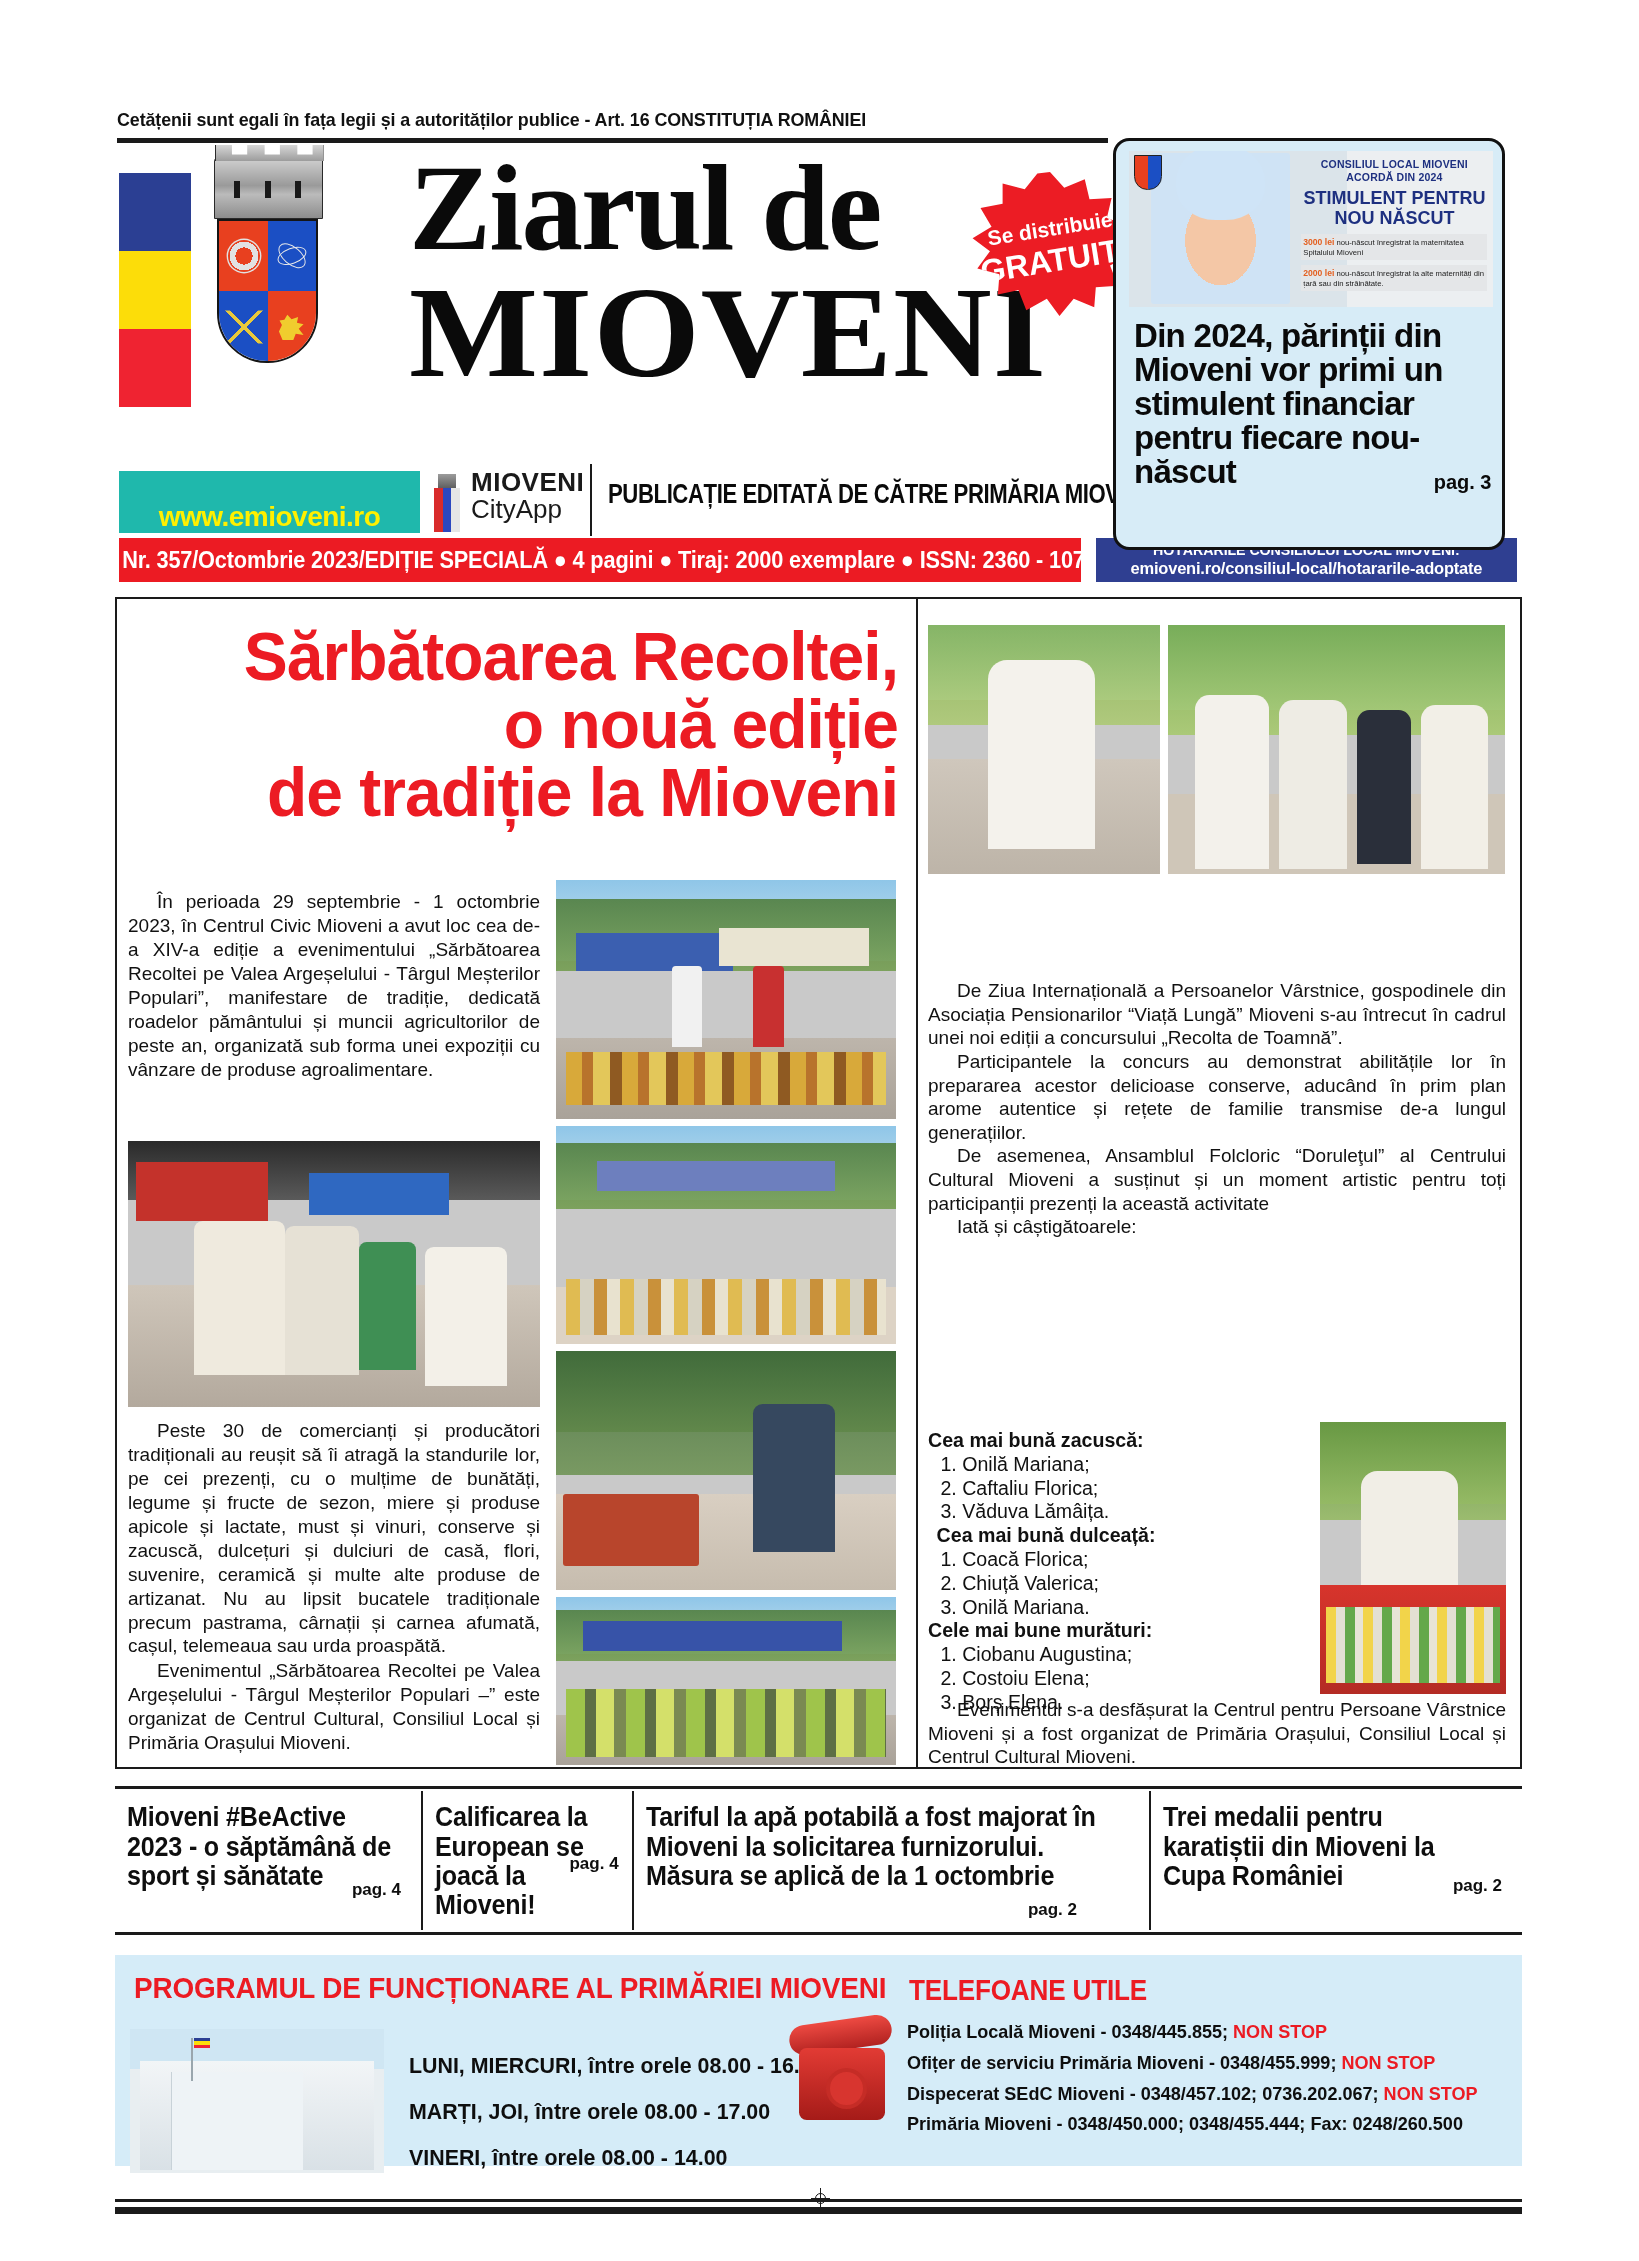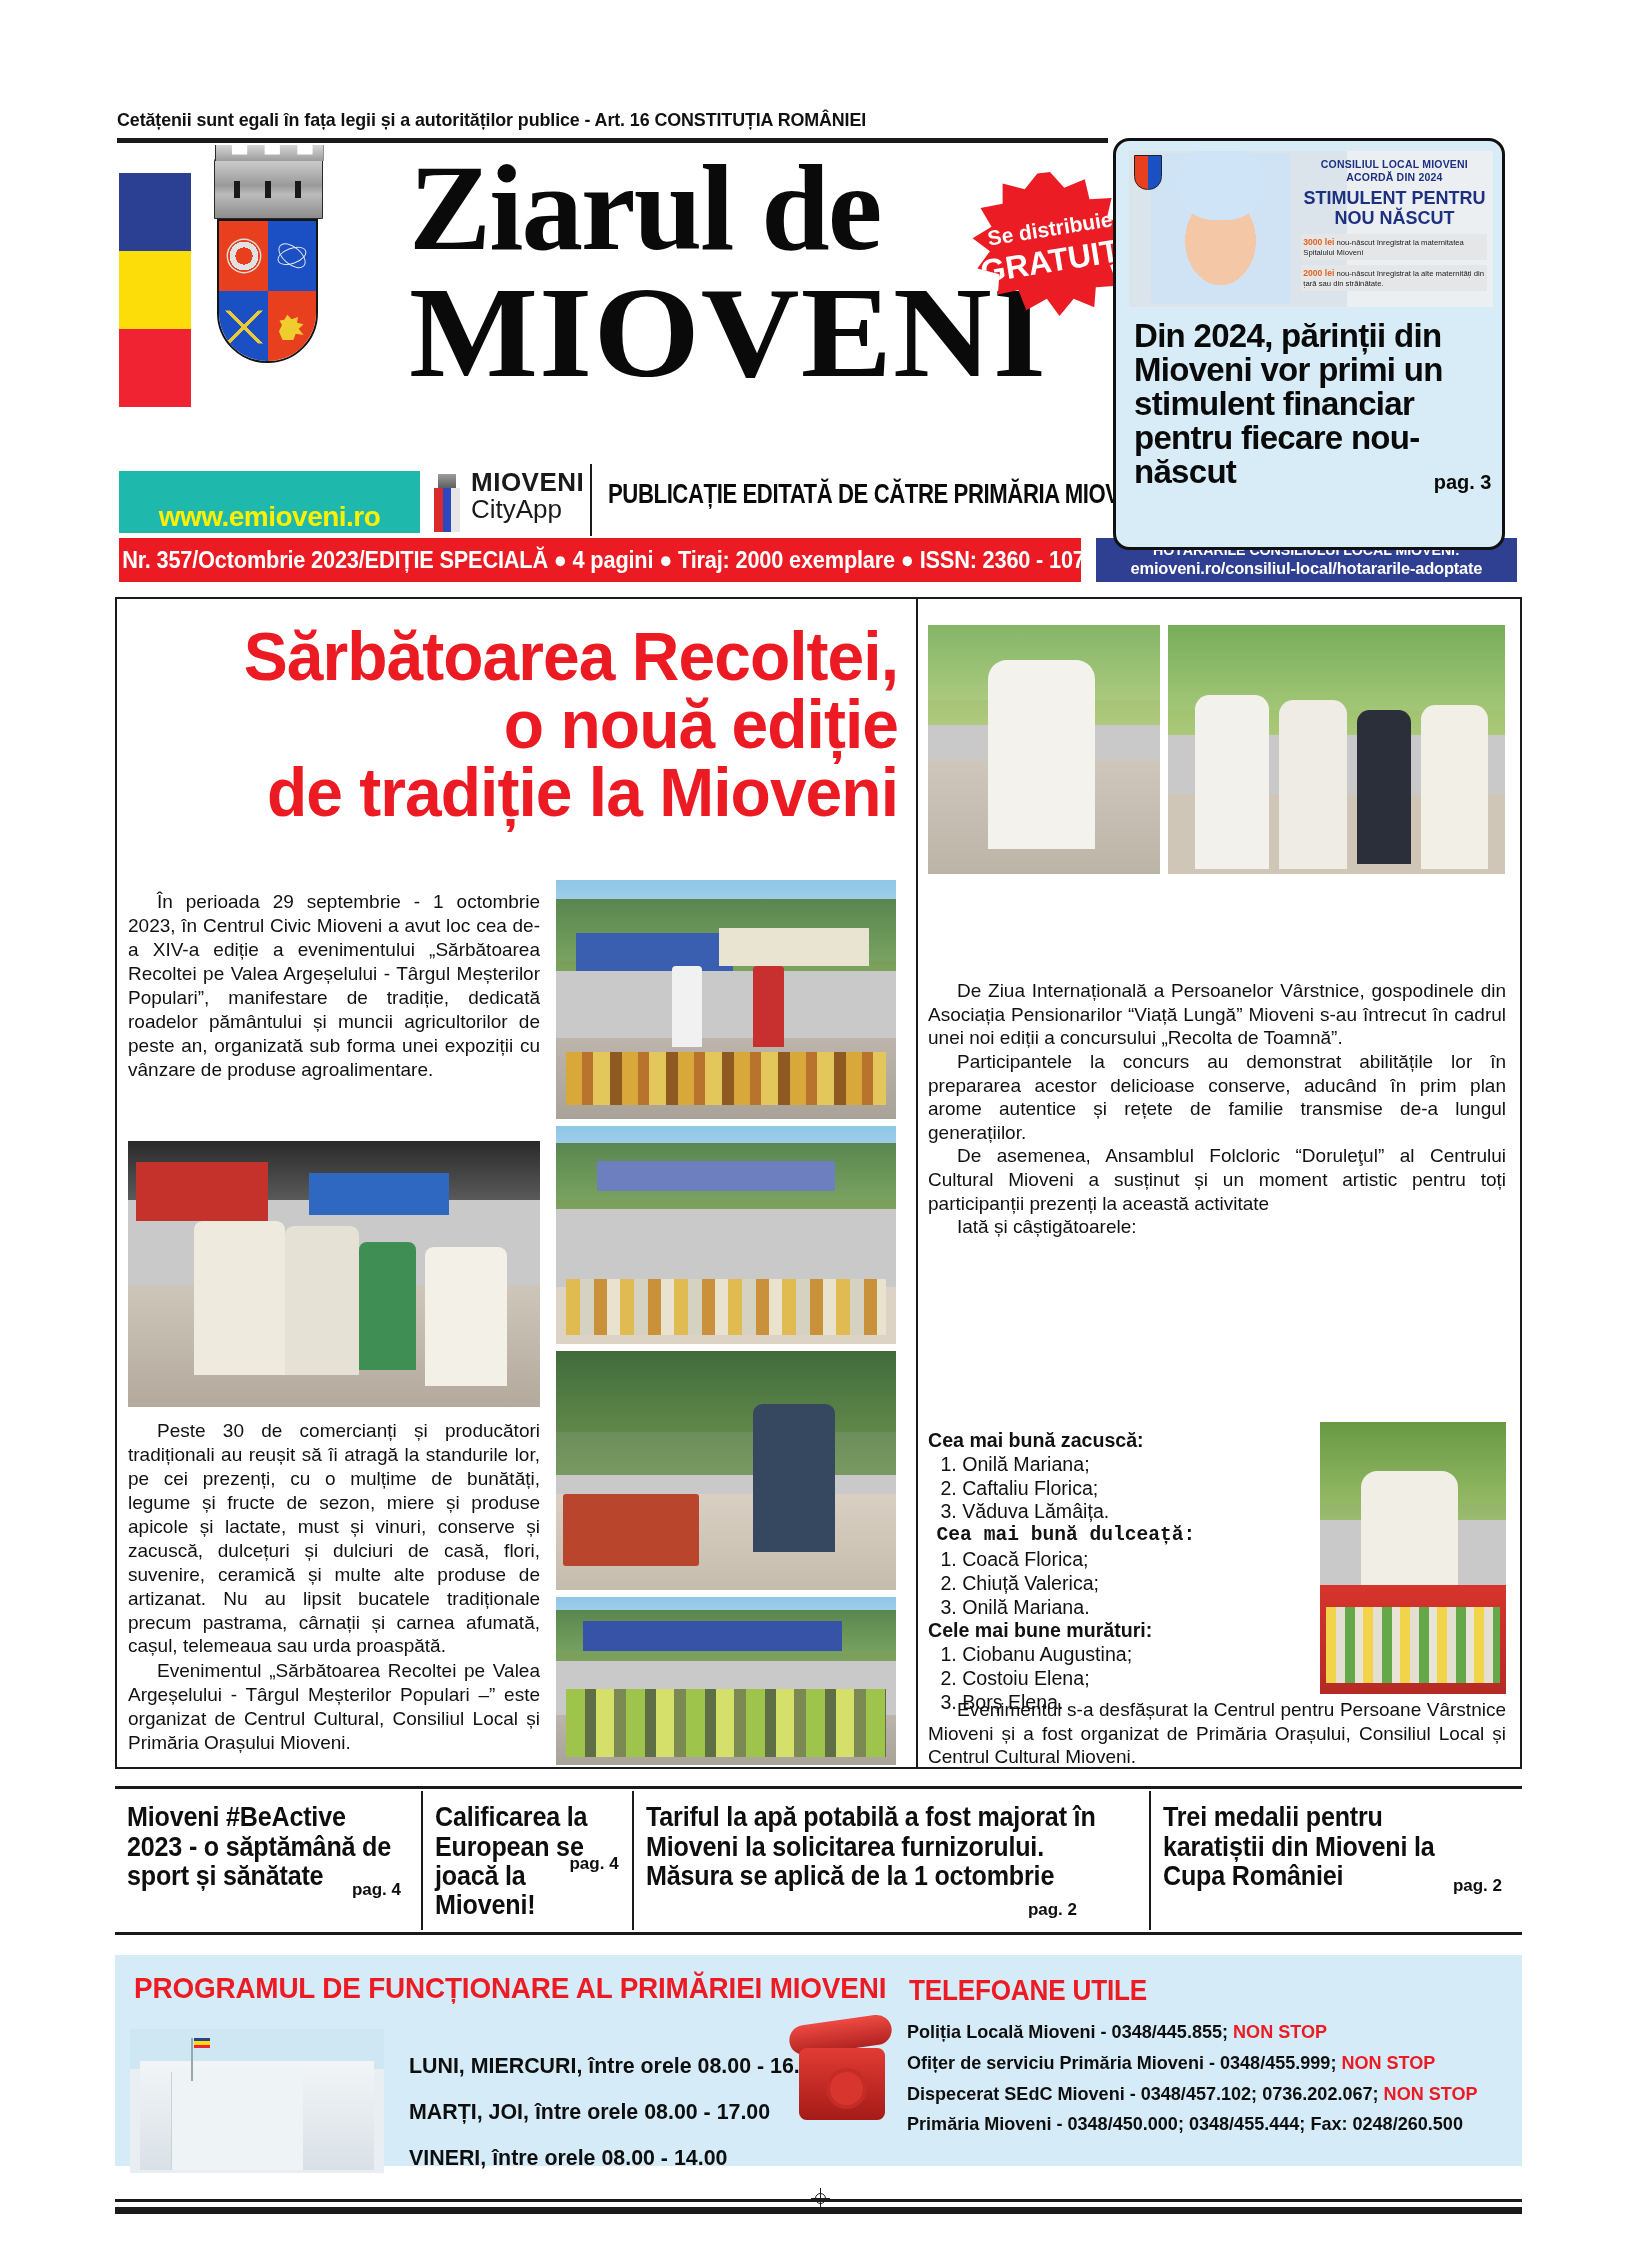--- a/index.html
+++ b/index.html
@@ -334,21 +334,21 @@
     text-align: justify; color:#111;
   }
   .right-body p { text-indent: 29px; }
 
   .winners {
     position:absolute; left:928px; top:1429px;
     width: 383px;
     font-size: 19.6px; line-height: 1.215; color:#111;
   }
   .winners .cat { font-weight: bold; }
-  .winners .cat.indent { padding-left: 8.6px; font-family: Liberation Mono, monospace; }
+  .winners .cat.indent { padding-left: 8.6px; }
   .winners .itm { padding-left: 12.4px; }
 
   .right-tail {
     position:absolute; left:928px; top:1698px;
     width: 578px;
     font-size: 19px; line-height: 1.245;
     text-align: justify; color:#111;
   }
   .right-tail p { text-indent: 29px; }
 

